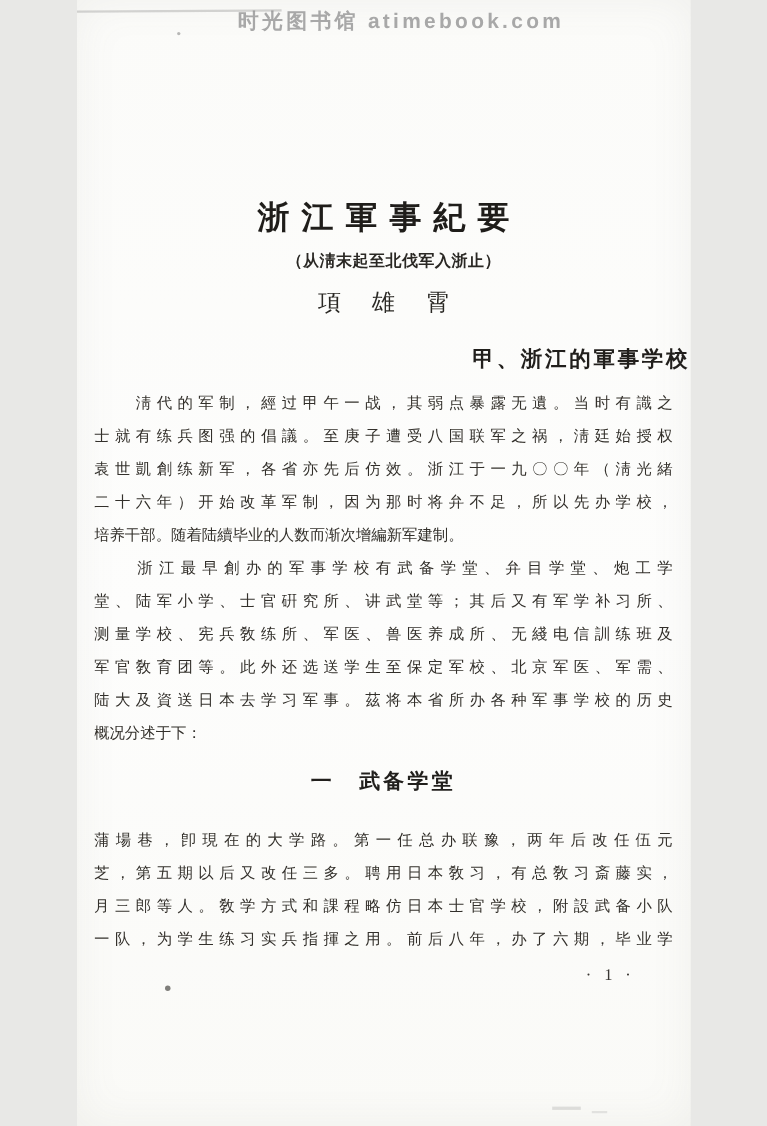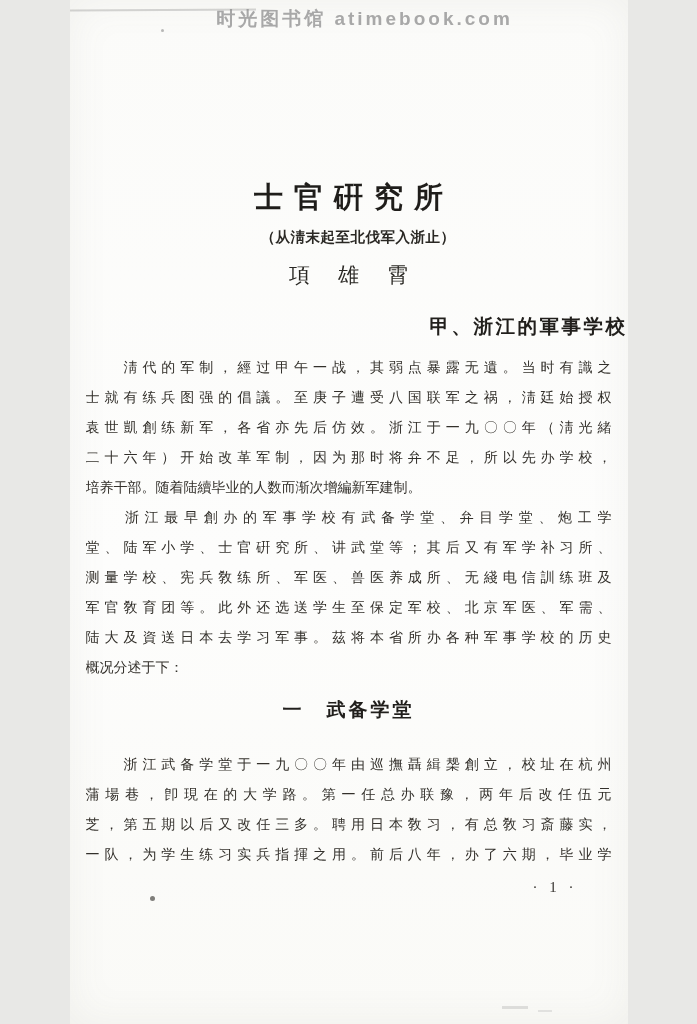--- a/index.html
+++ b/index.html
@@ -107,21 +107,21 @@
   .a-dot5{left:468px;top:1010px;width:14px;height:2px;opacity:0.2;}
   .a-dot6{left:650px;top:246px;width:3px;height:3px;border-radius:50%;opacity:0.25;}
 </style>
 </head>
 <body>
 
 <div class="page">
 
   <div class="watermark">时光图书馆 atimebook.com</div>
 
-  <div class="title">士官硏究所</div>
+  <div class="title">浙江軍事紀要</div>
 
   <div class="subtitle">（从淸末起至北伐军入浙止）</div>
 
   <div class="author">項雄霄</div>
 
   <div class="section-heading">甲、浙江的軍事学校</div>
 
   <div class="body-text">
       <div>
         <div class="line">　　淸代的军制，經过甲午一战，其弱点暴露无遺。当时有識之</div>
@@ -133,23 +133,23 @@
       <div>
         <div class="line">　　浙江最早創办的军事学校有武备学堂、弁目学堂、炮工学</div>
         <div class="line">堂、陆军小学、士官硏究所、讲武堂等；其后又有军学补习所、</div>
         <div class="line">测量学校、宪兵敎练所、军医、兽医养成所、无綫电信訓练班及</div>
         <div class="line">军官敎育团等。此外还选送学生至保定军校、北京军医、军需、</div>
         <div class="line">陆大及資送日本去学习军事。茲将本省所办各种军事学校的历史</div>
         <div class="line no-justify">概况分述于下：</div>
       </div>
       <div class="sub-heading">一　武备学堂</div>
       <div>
-        <div class="line">　　浙江武备学堂于一九〇〇年由巡撫聶緝椝創立，校址在杭州</div>
         <div class="line">蒲場巷，卽現在的大学路。第一任总办联豫，两年后改任伍元</div>
         <div class="line">芝，第五期以后又改任三多。聘用日本敎习，有总敎习斎藤实，</div>
+        <div class="line">月三郎等人。敎学方式和課程略仿日本士官学校，附設武备小队</div>
         <div class="line">一队，为学生练习实兵指揮之用。前后八年，办了六期，毕业学</div>
       </div>
     </div>
 
   <div class="page-number">· 1 ·</div>
 
   <div class="artifact a-topline"></div>
   <div class="artifact a-dot1"></div>
   <div class="artifact a-dot2"></div>
   <div class="artifact a-dot3"></div>

